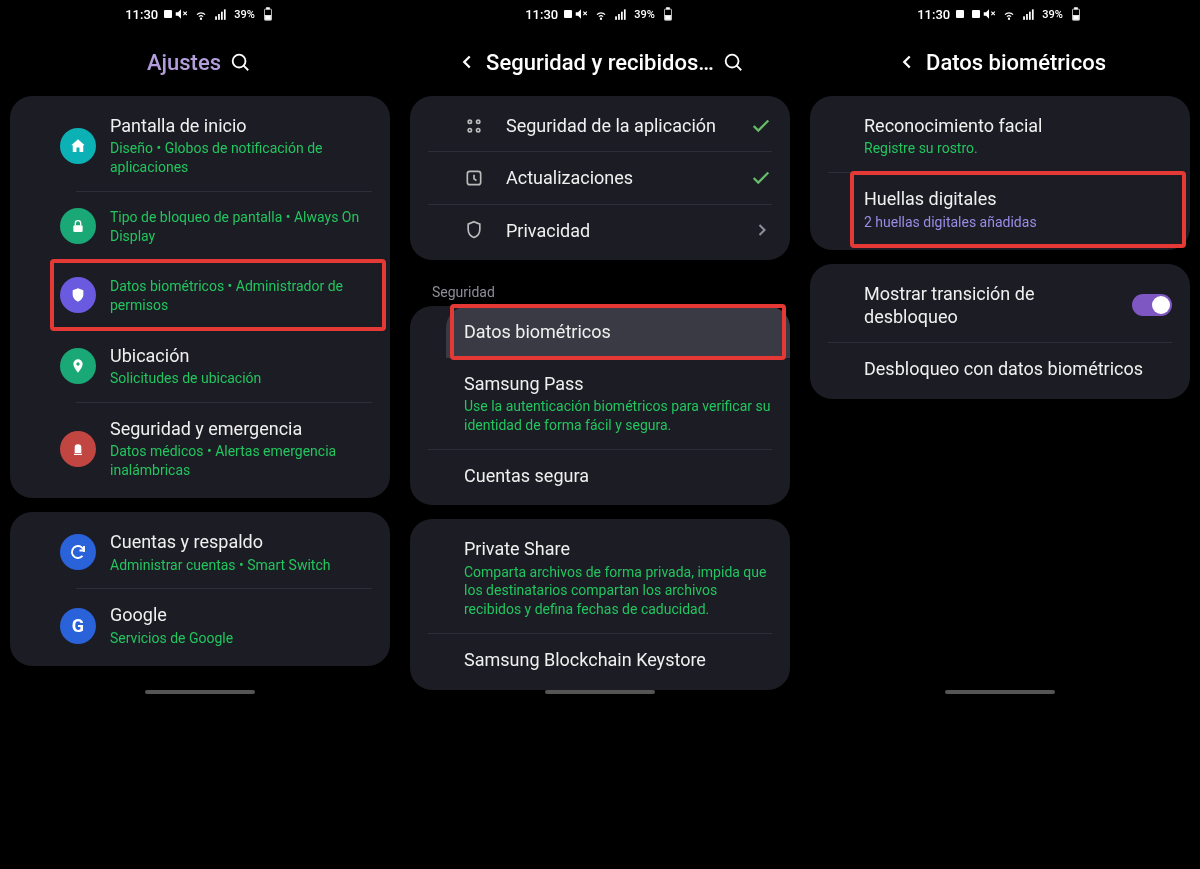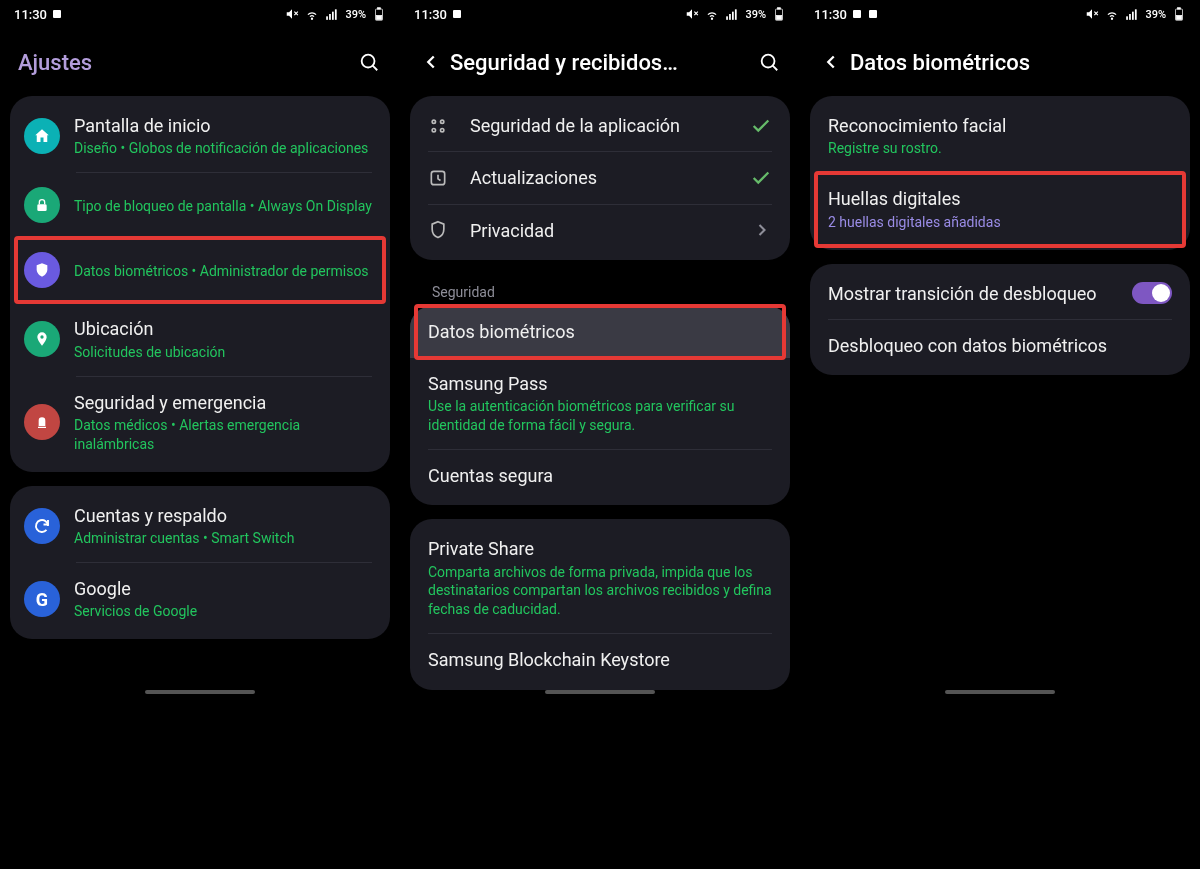--- a/index.html
+++ b/index.html
@@ -11,20 +11,21 @@
     display: flex;
     overflow: hidden;
   }
   .phone {
     width: 400px;
     height: 700px;
     background: #000;
     position: relative;
     display: flex;
     flex-direction: column;
+    align-items: center;
   }
   .status-bar {
     height: 28px;
     display: flex;
     justify-content: space-between;
     align-items: center;
     padding: 0 14px;
     color: #fff;
     font-size: 13px;
     font-weight: 500;
@@ -66,20 +67,21 @@
     background: #1c1c24;
     border-radius: 22px;
     margin-bottom: 14px;
     padding: 4px 0;
   }
   .row {
     display: flex;
     align-items: center;
     padding: 14px 18px;
     position: relative;
+    margin-left: 36px;
   }
   .row.with-icon { padding-left: 14px; }
   .row-iconwrap {
     width: 36px;
     height: 36px;
     border-radius: 50%;
     display: flex;
     align-items: center;
     justify-content: center;
     margin-right: 14px;

